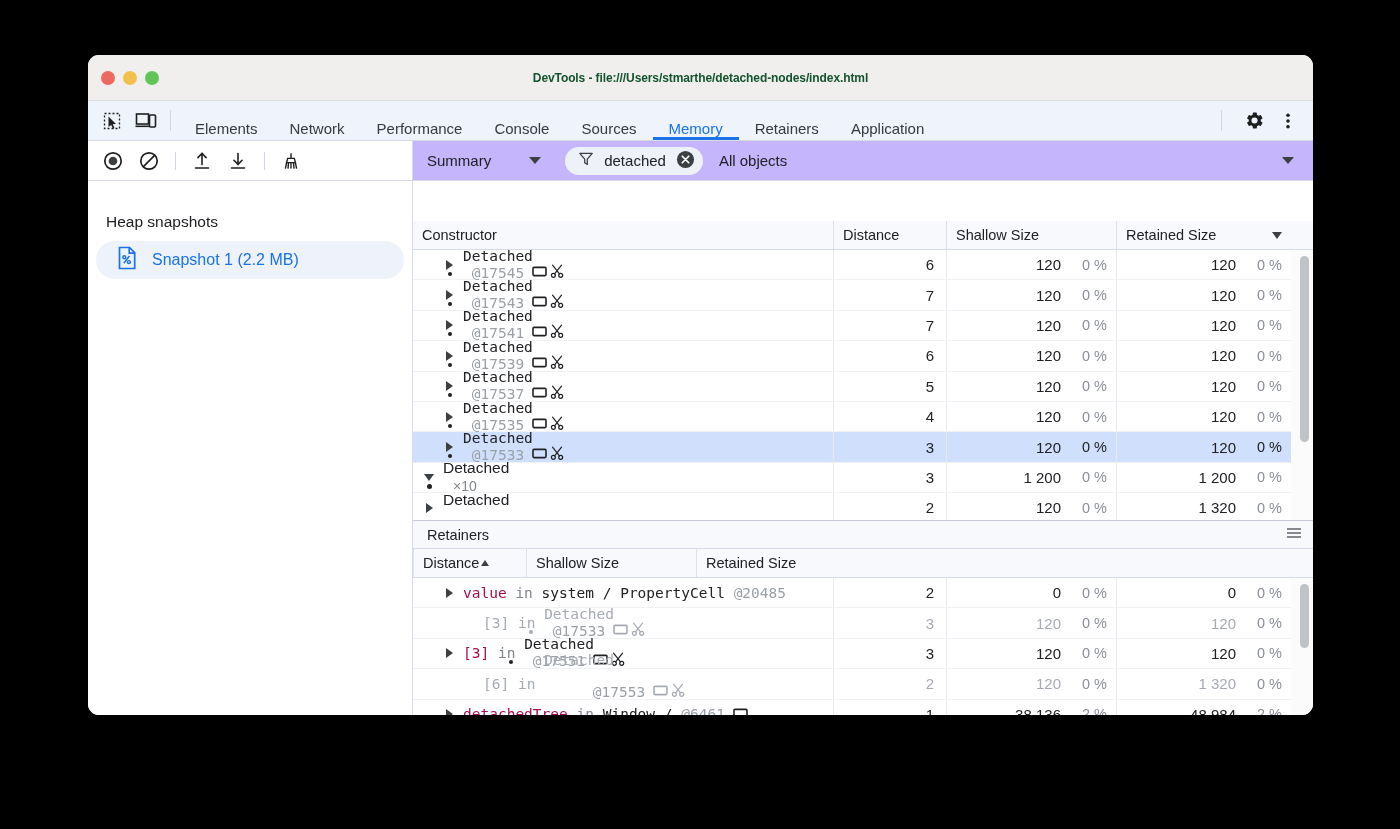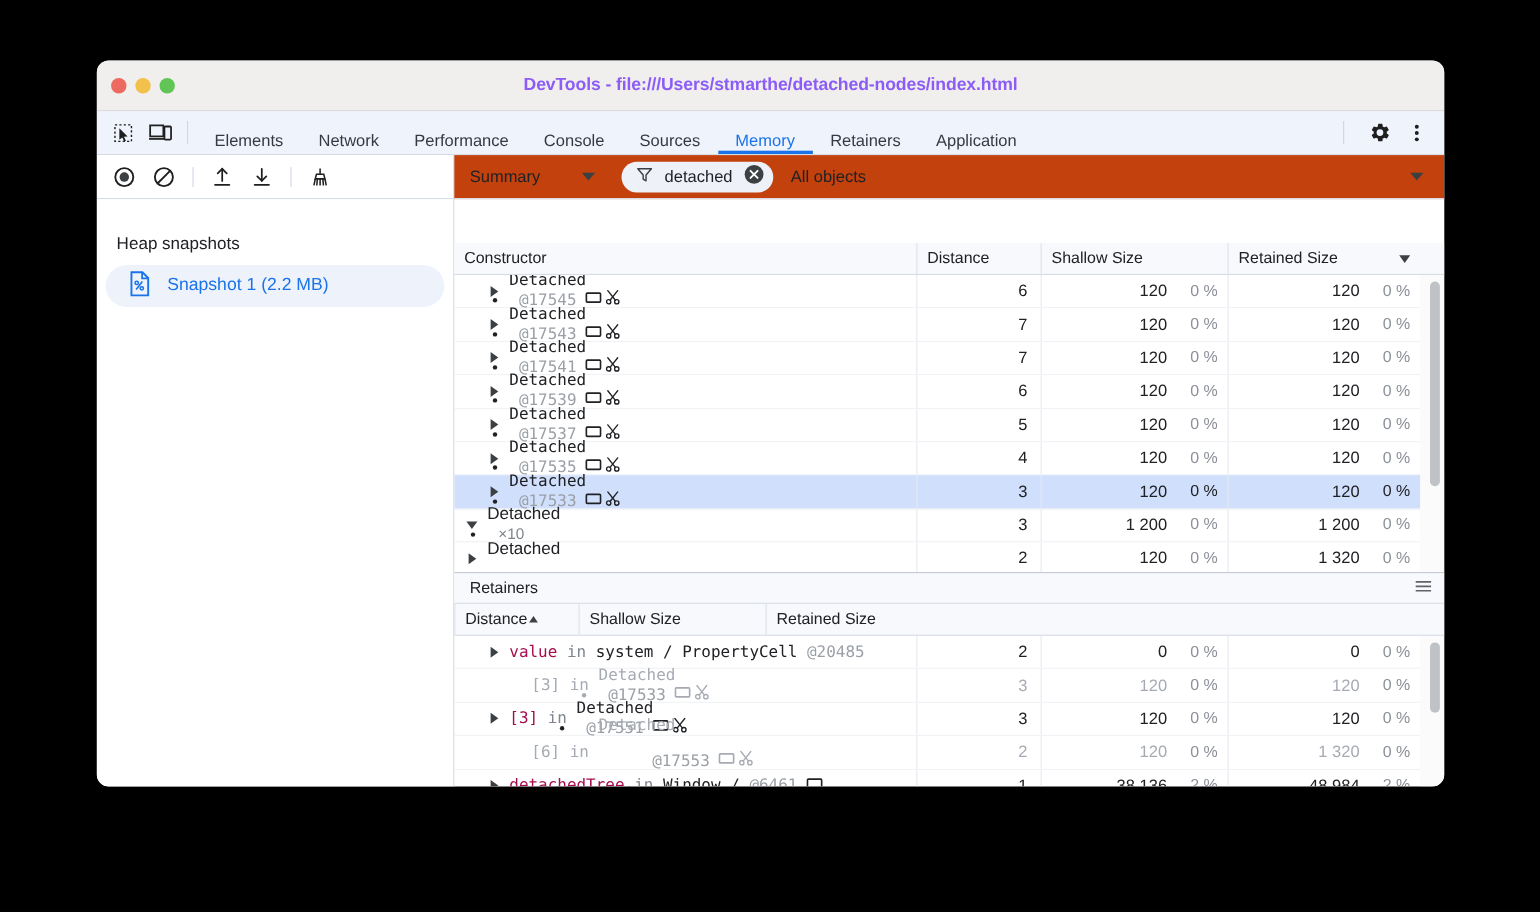--- a/index.html
+++ b/index.html
@@ -28,21 +28,21 @@
     display: flex; align-items: center;
     position: relative;
   }
   .traffic { display: flex; gap: 8px; padding-left: 13px; }
   .dot { width: 14px; height: 14px; border-radius: 50%; }
   .dot.red { background: #ec6a5f; }
   .dot.yellow { background: #f2c14b; }
   .dot.green { background: #61c555; }
   #win-title {
     position: absolute; left: 0; right: 0; text-align: center;
-    font-size: 16px; font-weight: bold; color: #8b5cf6;
+    font-size: 12px; font-weight: bold; color: #14532d;
     letter-spacing: -.1px;
     pointer-events: none;
   }
 
   
   #tabbar {
     height: 40px;
     background: #eff3fc;
     border-bottom: 1px solid #d6dbe6;
     display: flex; align-items: stretch;
@@ -104,21 +104,21 @@
     padding-left: 20px;
     font-size: 16px; color: #1a73e8;
   }
 
   
   #rightcol { flex: 1; display: flex; flex-direction: column; min-width: 0; }
   #right-toolbar {
     height: 40px; flex: 0 0 40px;
     display: flex; align-items: center;
     border-bottom: 1px solid #d6dbe6;
-    background: #c2410c;
+    background: #c4b5fd;
     padding-left: 14px;
     font-size: 15px; color: #202124;
   }
   #summary-select { display: flex; align-items: center; gap: 38px; }
   .caret-down {
     width: 0; height: 0;
     border-left: 6px solid transparent; border-right: 6px solid transparent;
     border-top: 7px solid #3c4043;
   }
   #filter-chip {

